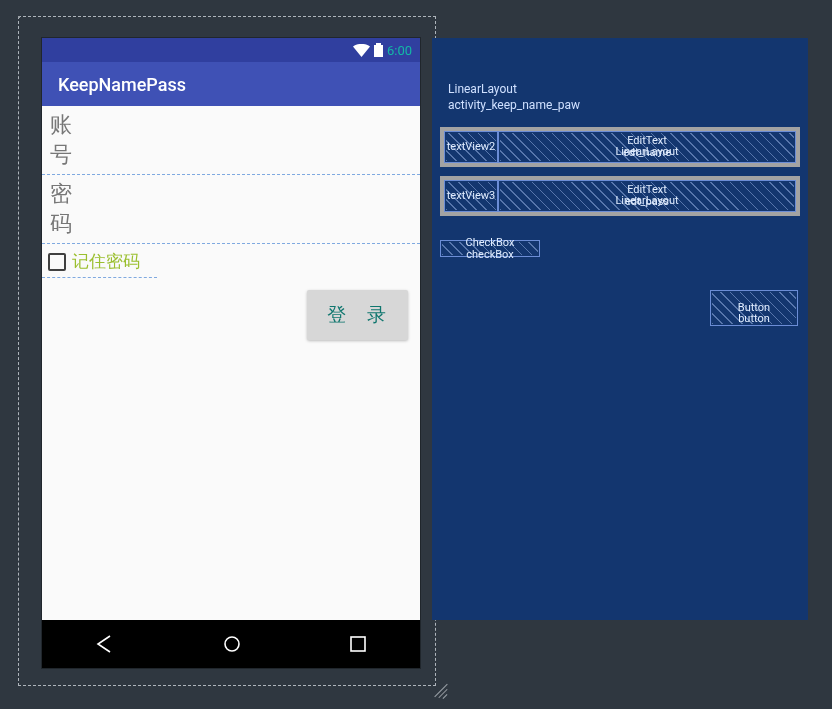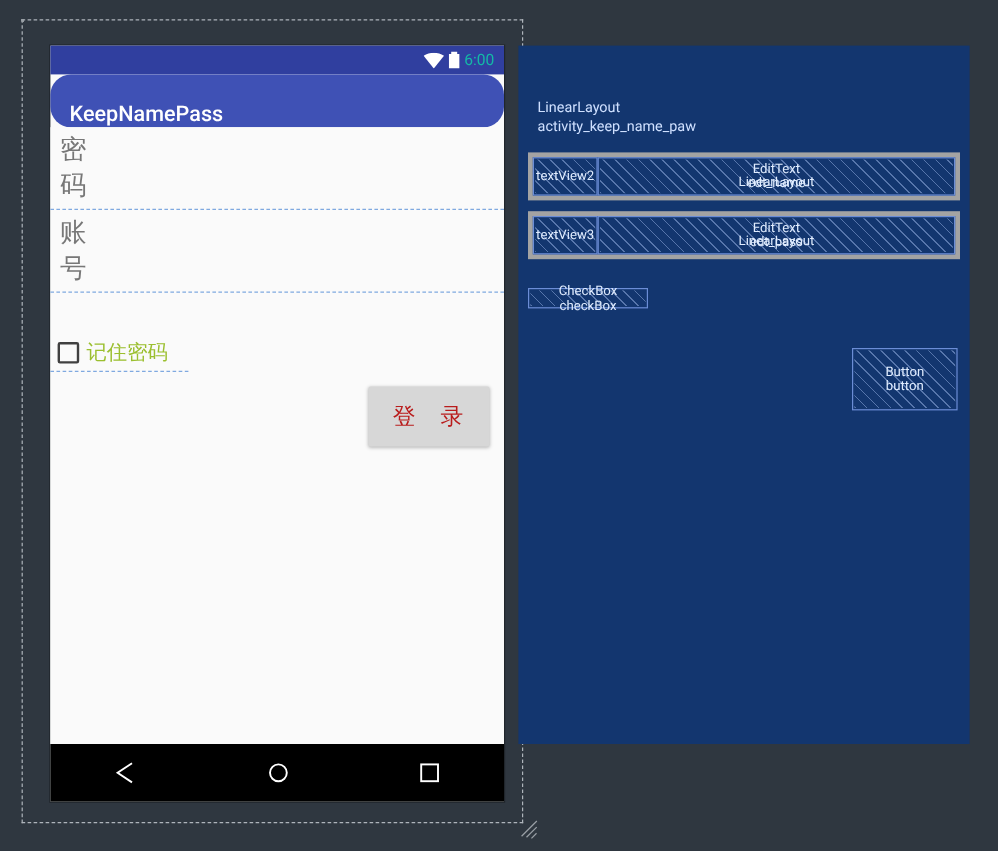--- a/index.html
+++ b/index.html
@@ -71,25 +71,24 @@
     gap: 4px;
     color: #14b8a6;
     font-size: 13px;
   }
   .wifi-icon, .battery-icon { display: inline-flex; }
   .appbar {
     height: 44px;
     background: #3F51B5;
     color: #fff;
     display: flex;
-    align-items: flex-end;
+    align-items: center;
     padding: 0 16px;
     font-size: 18px;
     font-weight: 500;
-    border-radius: 17px;
   }
   .content {
     flex: 1;
     background: #fafafa;
     position: relative;
   }
   .row {
     display: flex;
     align-items: center;
     border-bottom: 1px dashed #7fa9e0;
@@ -106,39 +105,38 @@
     flex: 1;
     height: 40px;
   }
   .checkbox-row {
     display: flex;
     align-items: center;
     gap: 6px;
     padding: 6px 8px 4px 6px;
     border-bottom: 1px dashed #7fa9e0;
     width: 115px;
-    margin-top: 32px;
   }
   .checkbox-box {
     width: 18px; height: 18px;
     border: 2px solid #404040;
     border-radius: 2px;
   }
   .checkbox-label {
     color: #9bbf2f;
     font-size: 17px;
   }
   .login-btn-wrap {
     display: flex;
     justify-content: flex-end;
     padding: 12px 12px 0 0;
   }
   .login-btn {
     background: #D7D7D7;
-    color: #b91c1c;
+    color: #0f766e;
     font-size: 19px;
     letter-spacing: 8px;
     padding: 12px 14px 12px 20px;
     border-radius: 2px;
     box-shadow: 0 1px 3px rgba(0,0,0,.25);
   }
   .navbar {
     height: 48px;
     background: #000;
     display: flex;
@@ -209,21 +207,22 @@
     font-size:11px;
     z-index:2;
     text-align:center;
     line-height:1.05;
   }
   .bp-btn {
     position:absolute;
     right: 10px;
     top: 252px;
     width: 88px;
-    height: 52px;
+    height: 36px;
+    justify-content: flex-end;
   }
 </style>
 </head>
 <body>
 
 <div class="guide-frame">
   <div class="guide-h1"></div>
     <div class="guide-h2"></div>
   <div class="guide-v1"></div>
     <div class="guide-v2"></div>
@@ -250,26 +249,26 @@
     <span>6:00</span>
   </div>
 
   <div class="appbar">
     <span>KeepNamePass</span>
   </div>
 
   <div class="content">
 
     <div class="row">
+      <div class="lbl">账 号</div>
+      <div class="inp"></div>
+    </div>
+
+    <div class="row">
       <div class="lbl">密 码</div>
-      <div class="inp"></div>
-    </div>
-
-    <div class="row">
-      <div class="lbl">账 号</div>
       <div class="inp"></div>
     </div>
 
     <div class="checkbox-row">
       <div class="checkbox-box"></div>
       <div class="checkbox-label">记住密码</div>
     </div>
 
     <div class="login-btn-wrap">
       <div class="login-btn">登 录</div>

